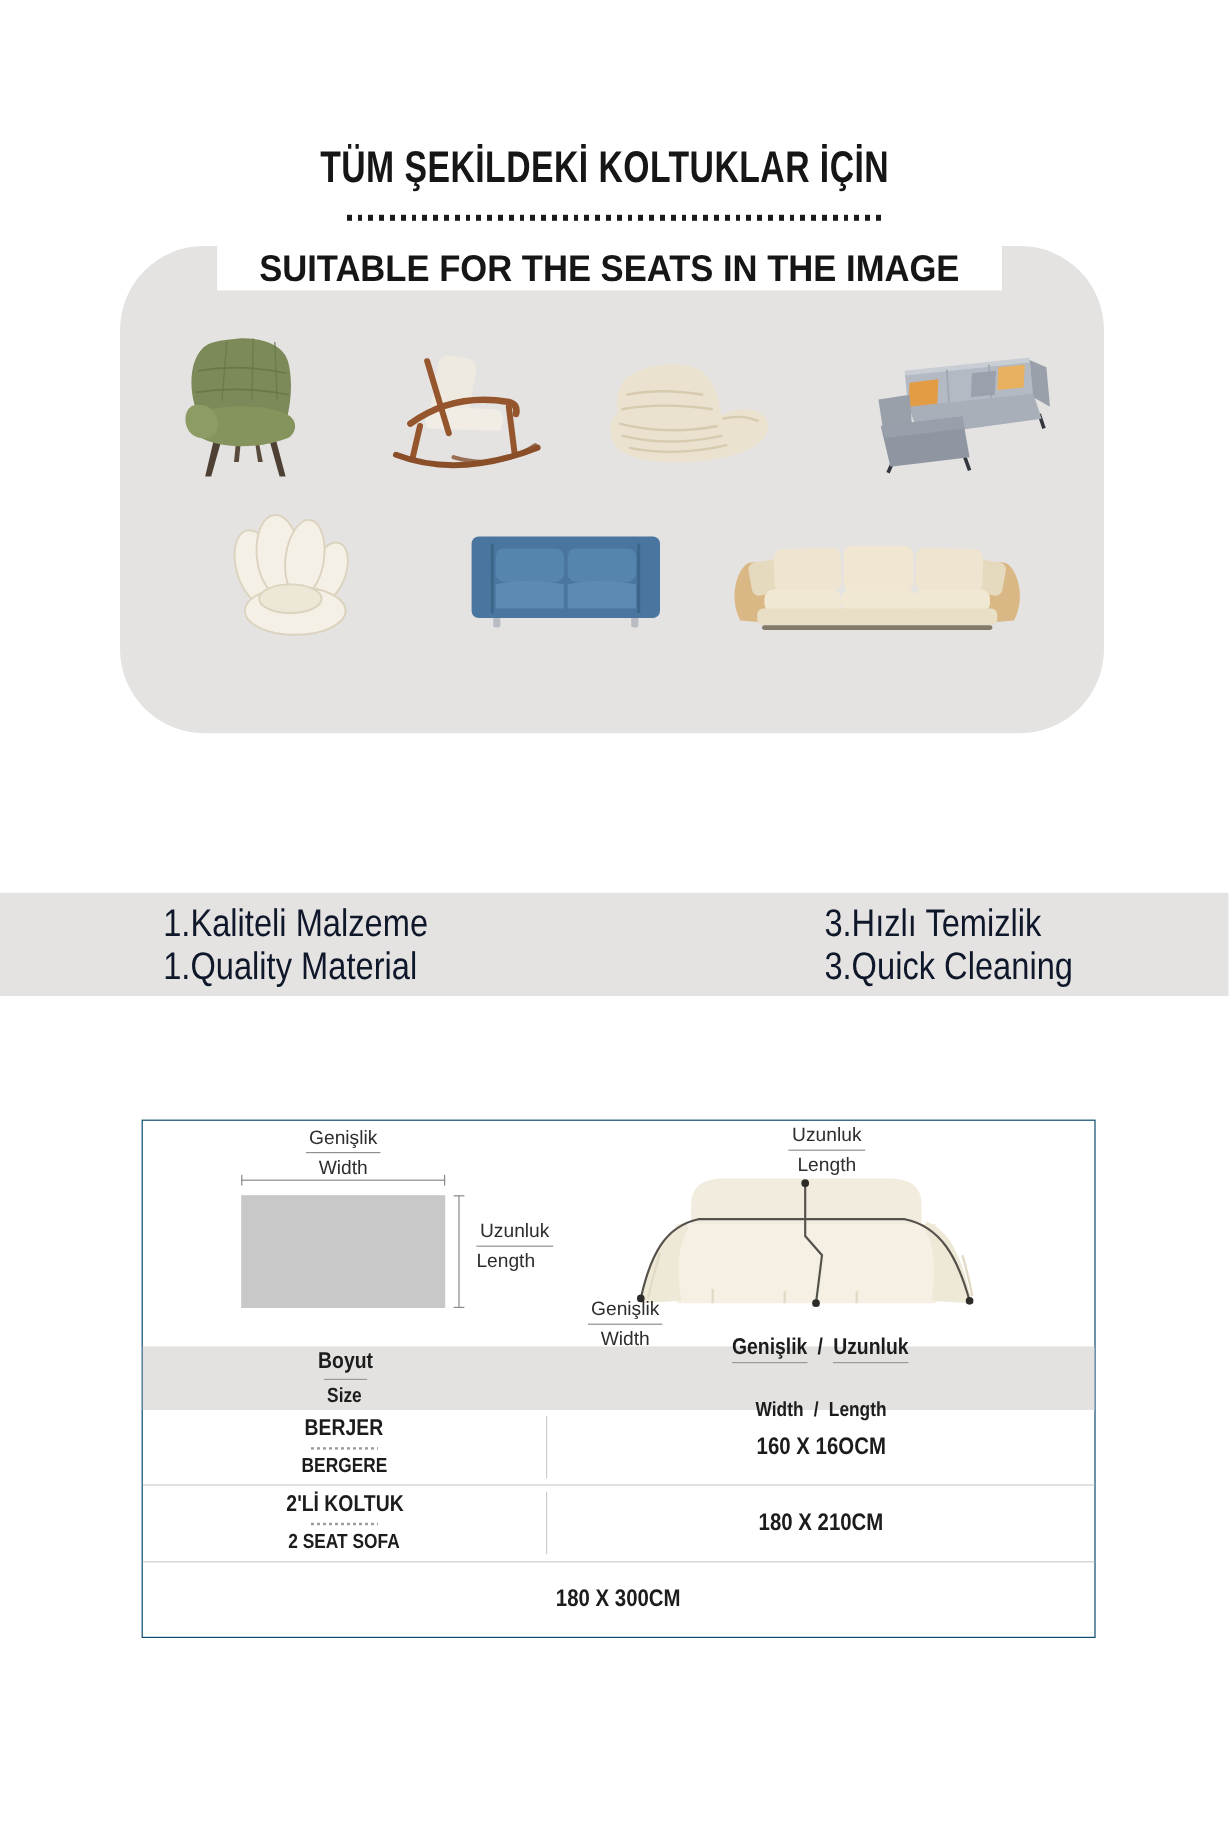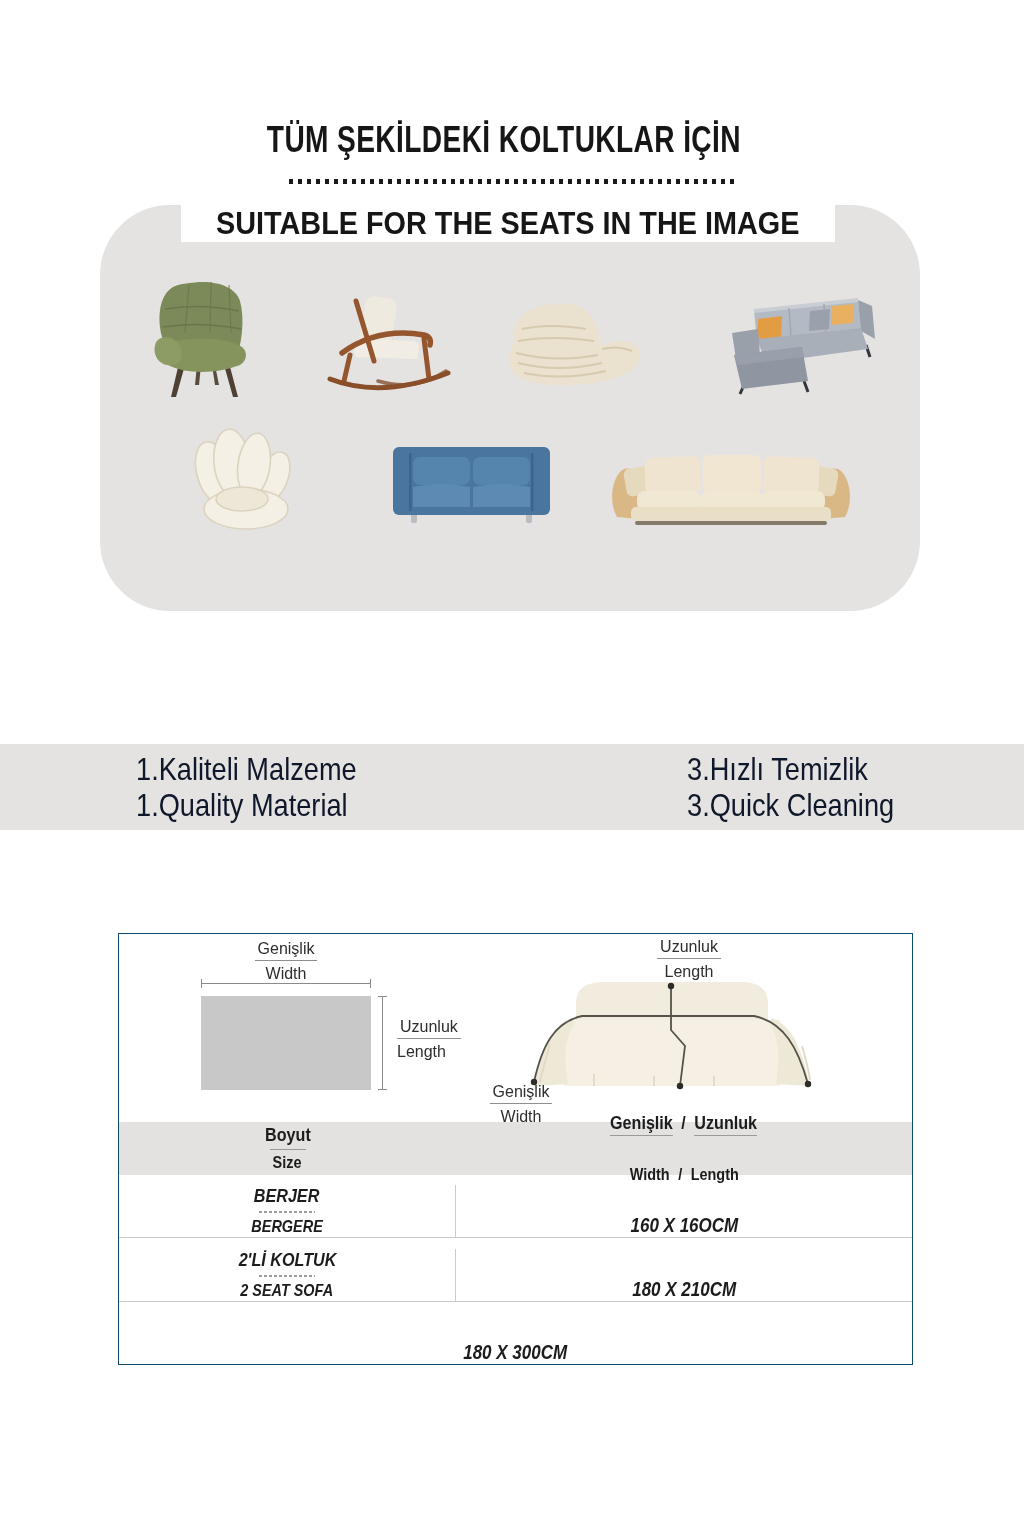--- a/index.html
+++ b/index.html
@@ -70,21 +70,21 @@
   .th-cell { display:flex; flex-direction:column; align-items:center; justify-content:center; }
   .th-left { width:337px; }
   .th-right { flex:1;gap:26px; }
   .th-tr { font-size:19px; font-weight:700; color:#1c1c1c; }
   .th-en { font-size:17px; font-weight:700; color:#1c1c1c; }
   .hdr-divider { width:36px; height:1px; background:#9a9a9a; margin:3px auto; }
   .hdr-line { line-height:21px; }
   .hdr-line .u { border-bottom:1px solid #9a9a9a; padding-bottom:2px; }
   .hdr-line .sl { margin:0 10px; }
   .tbody { flex:1; display:flex; flex-direction:column; }
-  .trow { flex:1; display:flex; align-items:flex-end;font-style:italic; }
+  .trow { flex:1; display:flex; align-items:center; }
   .trow + .trow { border-top:1px solid #cccccc; }
   .cell-left {
     width:337px; border-right:1px solid #cccccc; box-sizing:border-box;
     display:flex; flex-direction:column; align-items:center; justify-content:center;
   }
   .cell-right { flex:1; display:flex; align-items:center; justify-content:center; }
   .row-tr { font-size:19px; font-weight:700; color:#1c1c1c; }
   .row-en { font-size:17px; font-weight:700; color:#1c1c1c; }
   .row-divider {
     width:56px; height:2px; margin:4px auto;

